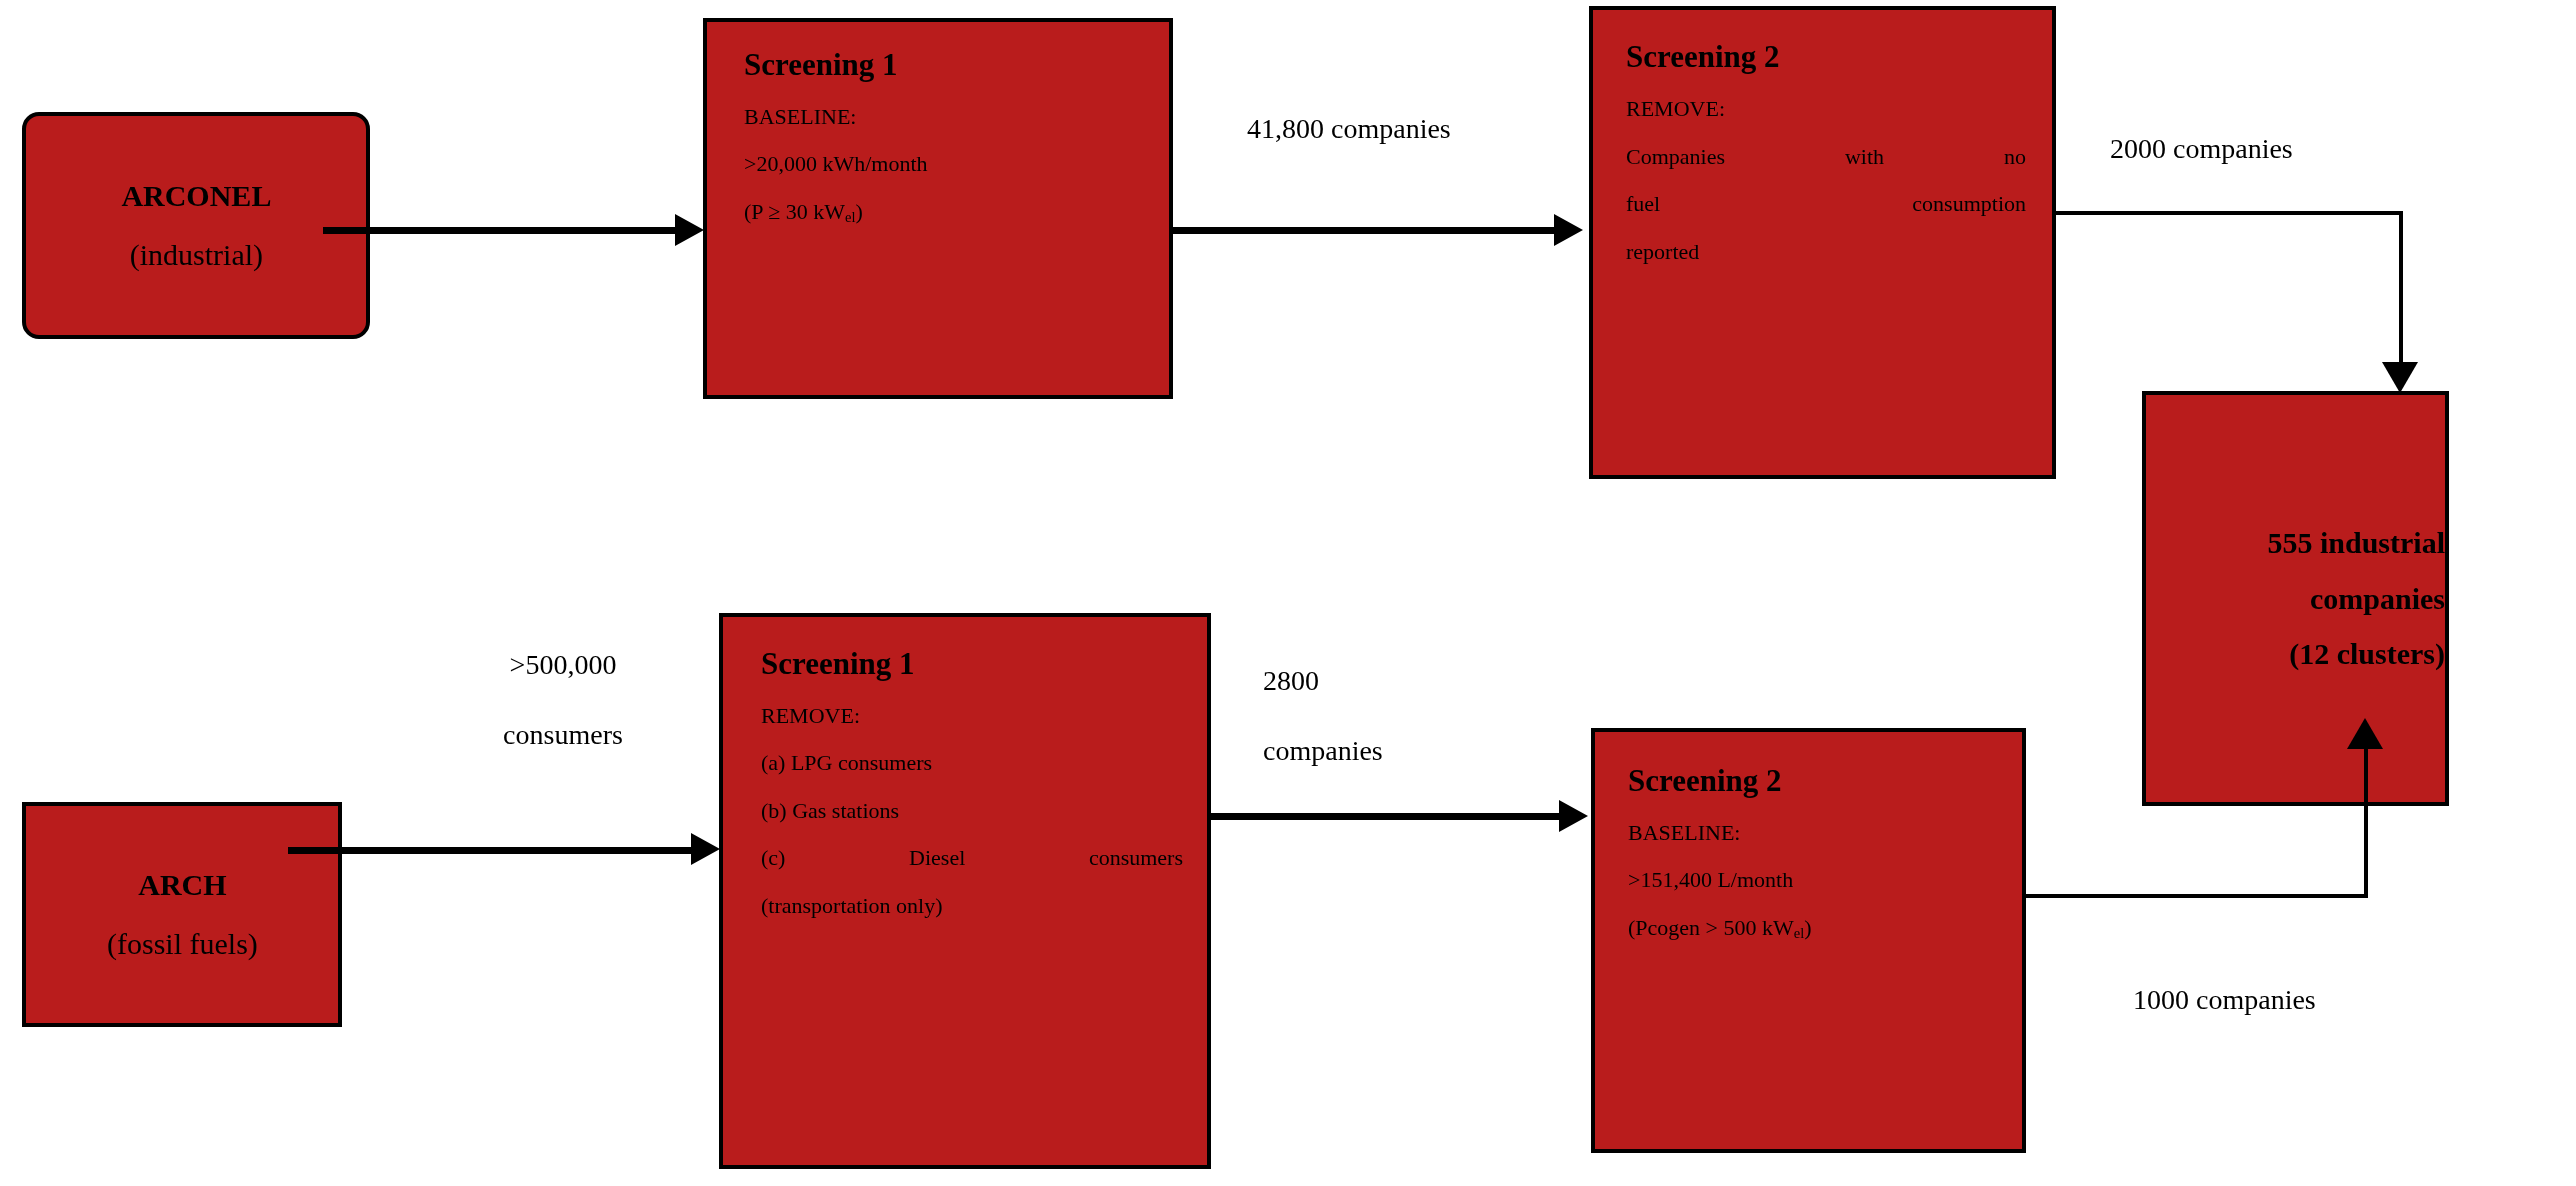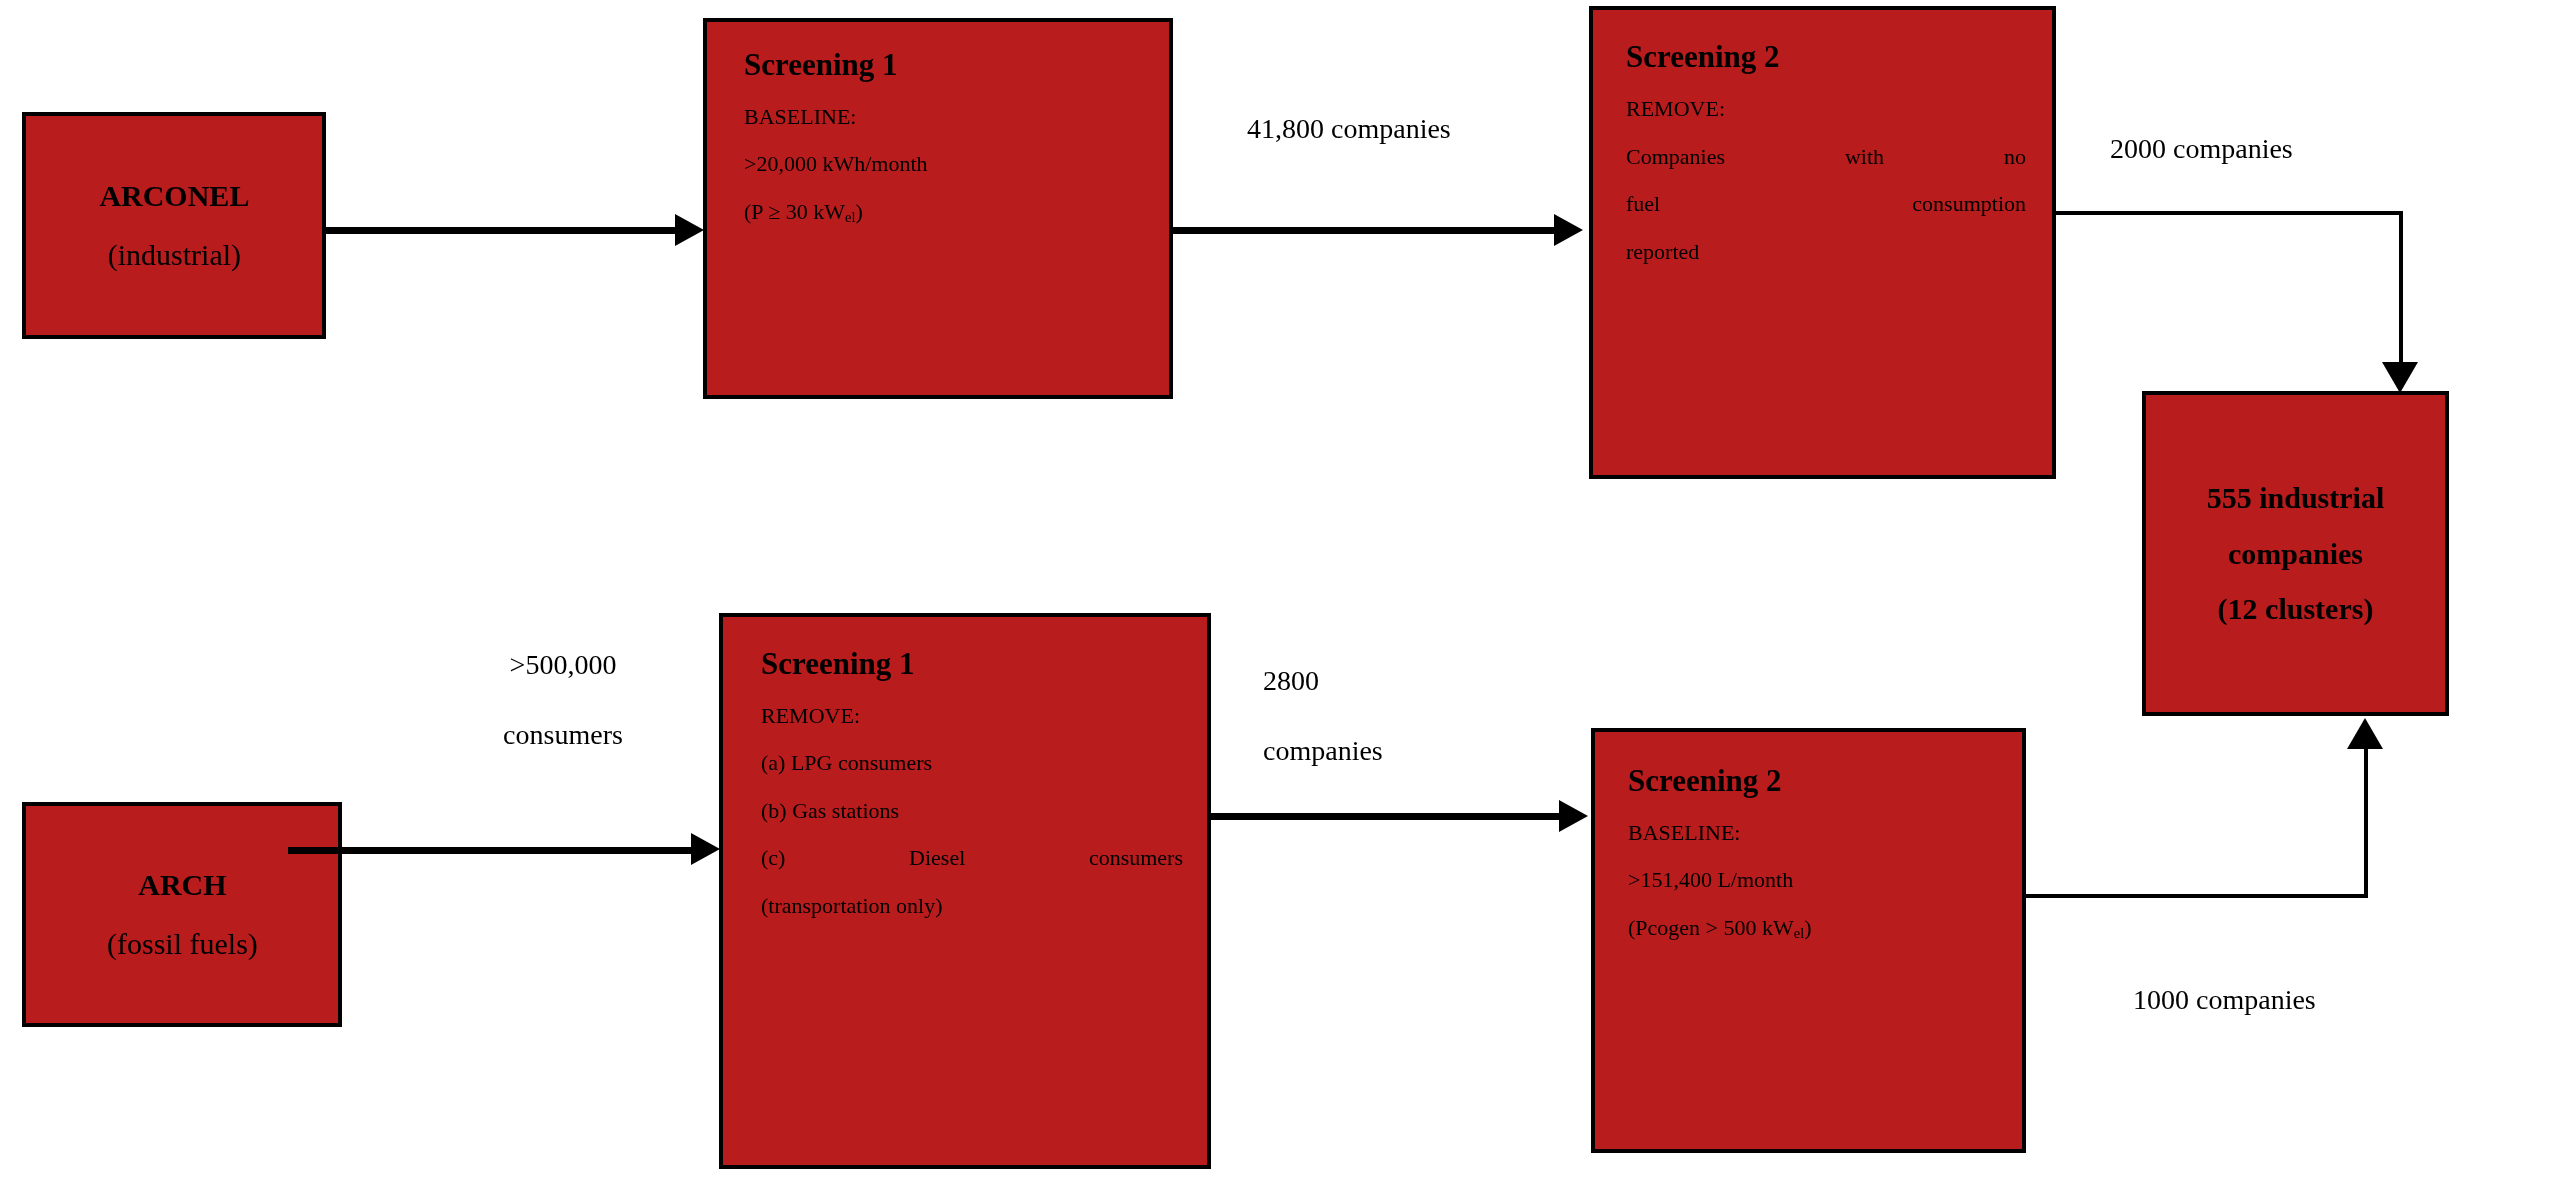--- a/index.html
+++ b/index.html
@@ -37,21 +37,21 @@
   .thinv{width:3.8px;}
 
   .edgelabel{position:absolute;font-size:28px;line-height:1.55;white-space:nowrap;}
   .edgelabel.two{white-space:normal;}
 </style>
 </head>
 <body>
 
 <div id="stage">
 
-  <div class="box ctr" style="left:22.4px;top:112px;width:304px;height:227px;">
+  <div class="box ctr" style="left:22.4px;top:112px;width:348px;height:227px;border-radius:17px;">
     <div class="line-el lbl-strong">ARCONEL</div>
     <div style="height:29px"></div>
     <div class="line-el">(industrial)</div>
   </div>
 
   <div class="hseg" style="left:323px;top:227px;width:355px;"></div>
   <div class="ahead-r" style="left:675px;top:214px;"></div>
 
   <div class="box" style="left:703px;top:18px;width:470px;height:381px;">
     <div class="blk" style="left:37px;top:27px;width:397px;">
@@ -76,21 +76,21 @@
       <div class="ln">reported</div>
     </div>
   </div>
 
   <div class="edgelabel" style="left:2110px;top:127px;">2000 companies</div>
 
   <div class="hseg thin" style="left:2053px;top:211px;width:350px;"></div>
   <div class="vseg thinv" style="left:2399px;top:211px;height:159px;"></div>
   <div class="ahead-d" style="left:2382px;top:362px;"></div>
 
-  <div class="box ctr" style="left:2142px;top:391px;width:307px;height:325px;">
+  <div class="box ctr" style="left:2142px;top:391px;width:307px;height:415px;align-items:flex-end;">
     <div class="line-el lbl-strong">555 industrial</div>
     <div style="height:25.6px"></div>
     <div class="line-el lbl-strong">companies</div>
     <div style="height:25.6px"></div>
     <div class="line-el lbl-strong">(12 clusters)</div>
   </div>
 
   <div class="box ctr" style="left:22.4px;top:769px;width:320px;height:225px;margin-top:33px;">
     <div class="line-el lbl-strong">ARCH</div>
     <div style="height:29px"></div>

